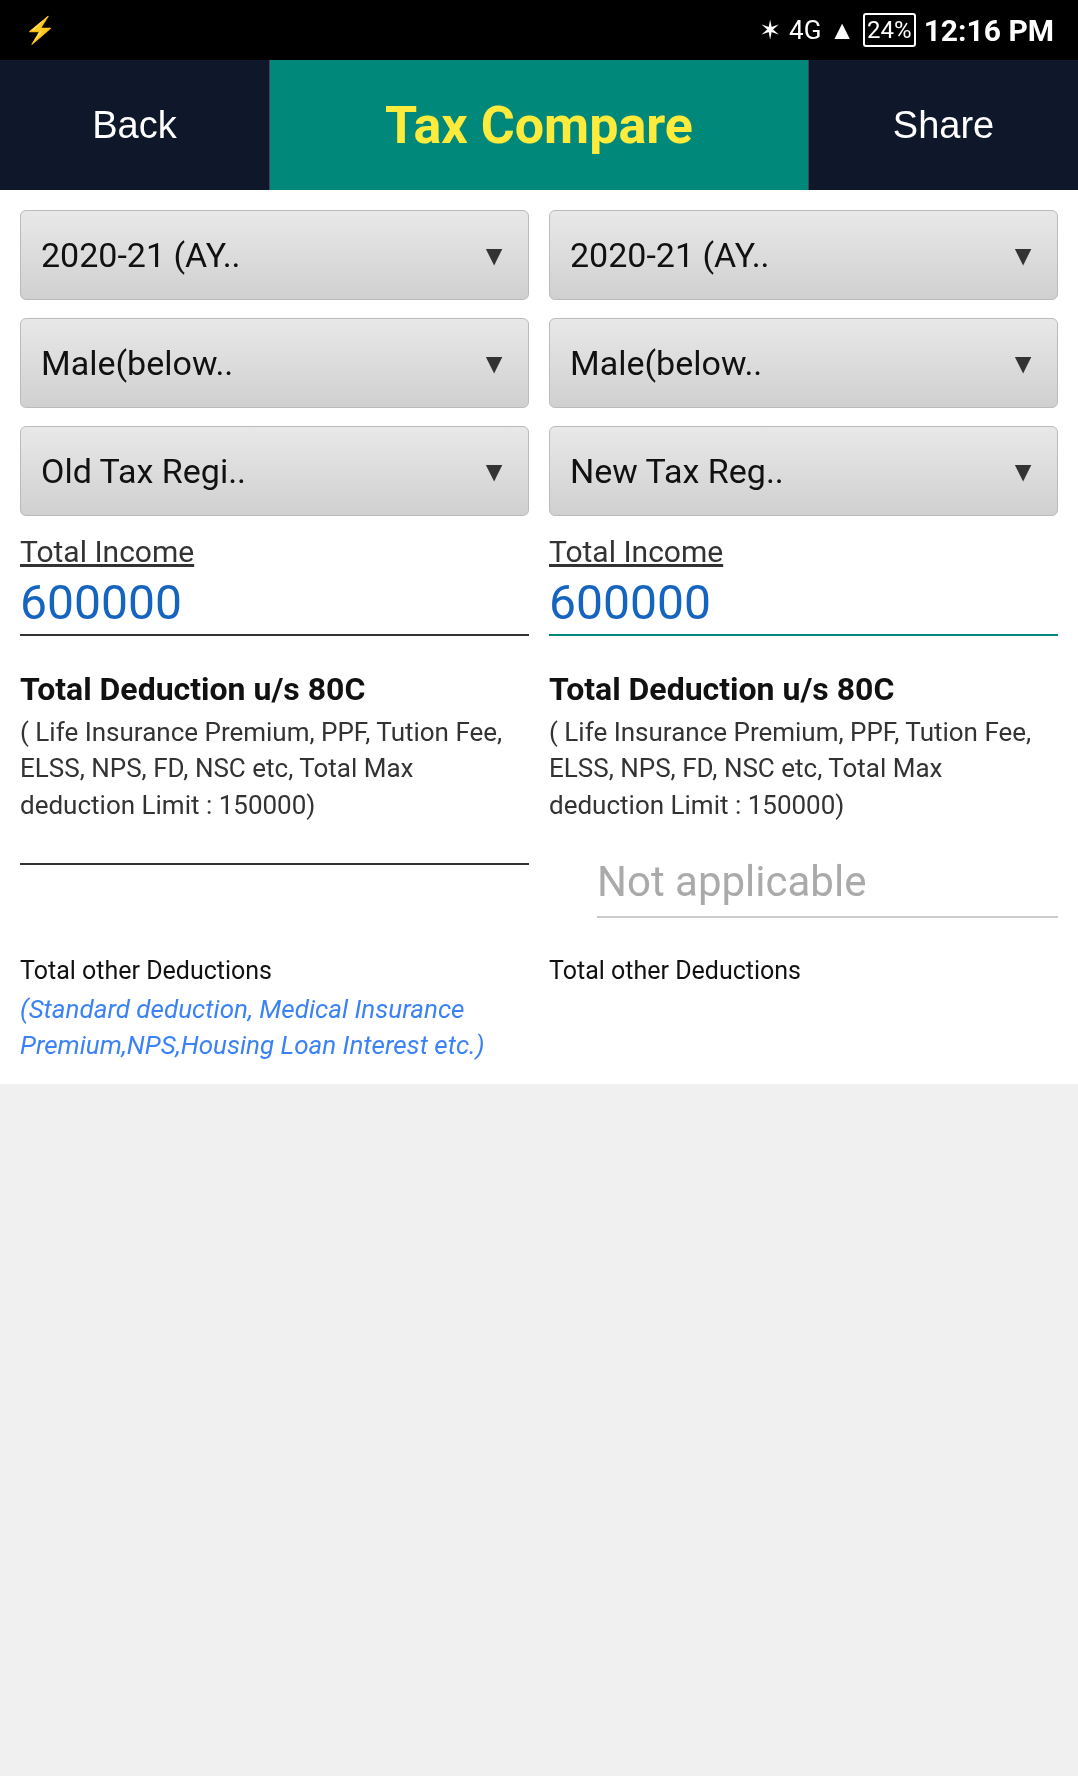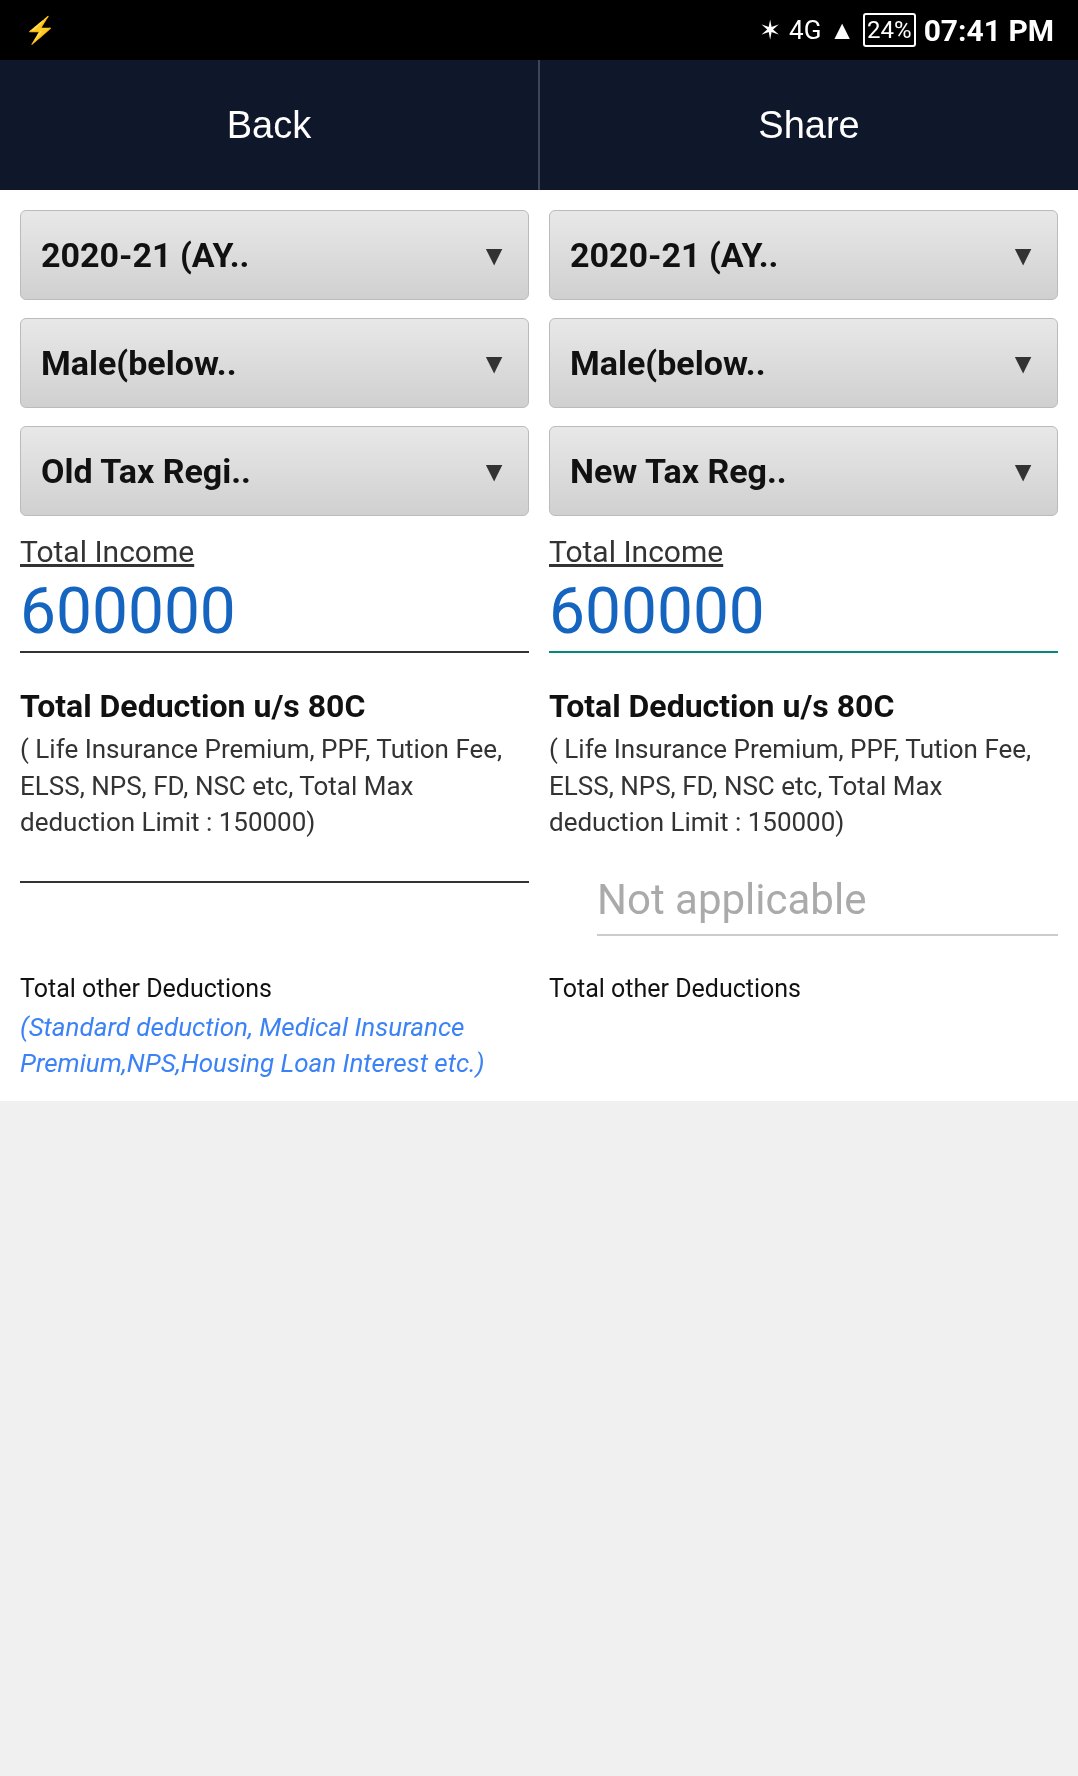--- a/index.html
+++ b/index.html
@@ -76,21 +76,20 @@
     .main-content {
       background: #fff;
       padding: 20px 20px;
     }
 
     
     .dropdown-row {
       display: flex;
       gap: 20px;
       margin-bottom: 18px;
-      font-weight: bold;
     }
 
     .dropdown-wrapper {
       flex: 1;
     }
 
     .dropdown-box {
       width: 100%;
       height: 90px;
       background: linear-gradient(to bottom, #e8e8e8, #d0d0d0);
@@ -127,21 +126,21 @@
       margin-bottom: 8px;
       text-decoration: underline;
     }
 
     .income-input-wrapper {
       position: relative;
       padding-bottom: 6px;
     }
 
     .income-value {
-      font-size: 64px;
+      font-size: 48px;
       color: #1565C0;
       font-weight: 400;
       line-height: 1.1;
     }
 
     .income-underline {
       width: 100%;
       height: 2px;
       background: #333;
       margin-top: 4px;
@@ -234,26 +233,27 @@
   <div class="status-bar-left">
     <span>⚡</span>
   </div>
   <div class="status-icons">
     <span>✶</span>
     <span>4G</span>
     <span>▲</span>
     <span class="battery-icon">
       <span>24%</span>
     </span>
-    <span style="font-size:30px; font-weight:bold;">07:41 PM</span>
+    <span style="font-size:30px; font-weight:bold;">12:16 PM</span>
   </div>
 </div>
 
 <div class="nav-bar">
   <button class="nav-btn">Back</button>
+  <div class="nav-title">Tax Compare</div>
   <button class="nav-btn">Share</button>
 </div>
 
 <div class="main-content">
 
   <div class="dropdown-row">
     <div class="dropdown-wrapper">
       <div class="dropdown-box">
         <span>2020-21 (AY..</span>
         <span class="dropdown-arrow">▼</span>

